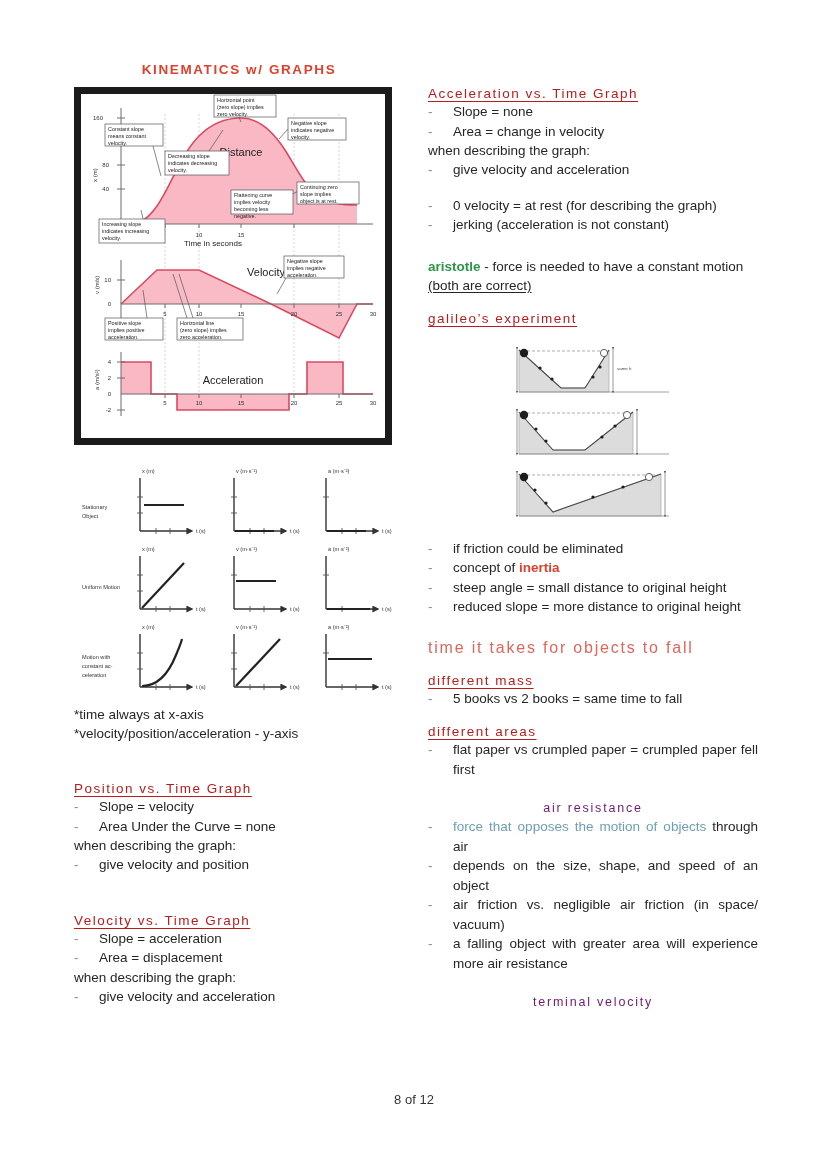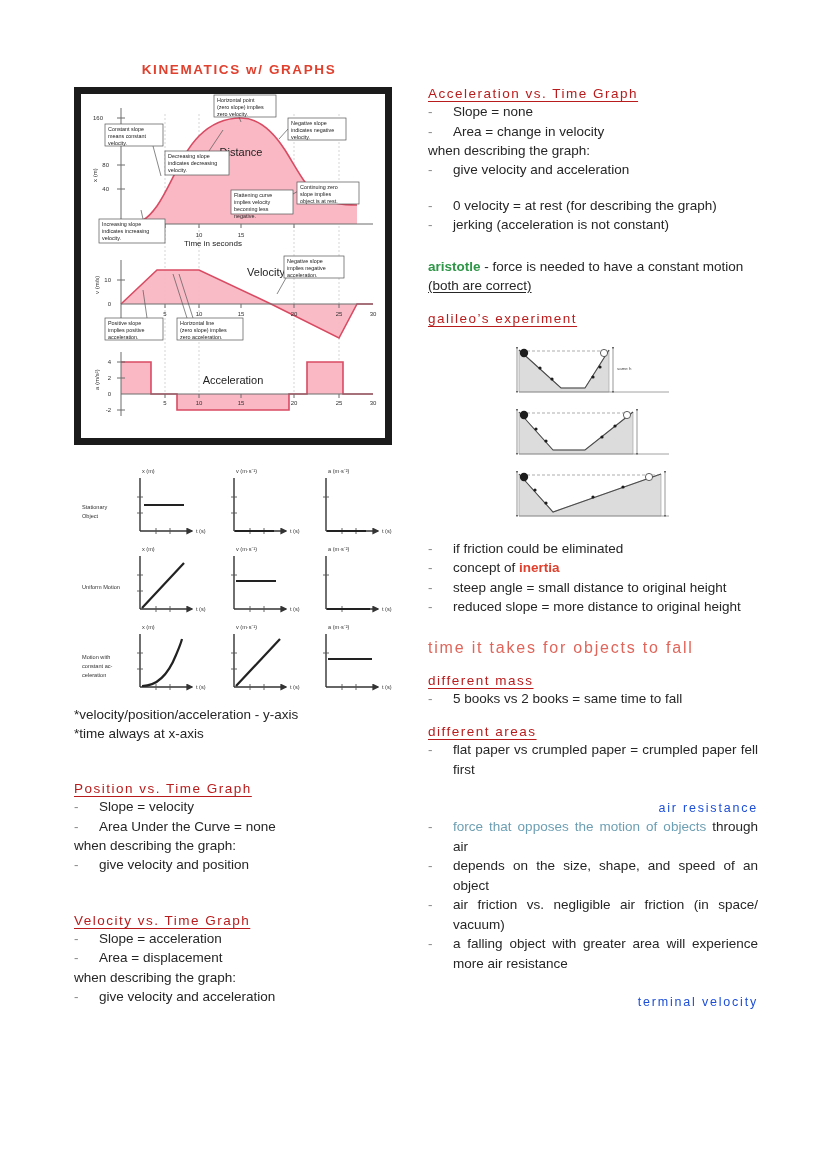--- a/index.html
+++ b/index.html
@@ -26,22 +26,22 @@
   .head-blue {
     color:#b91c1c; font-size:13.5px; letter-spacing:1.5px;
     text-decoration:underline; text-underline-offset:3px;
     margin:16px 0 1px 0; font-weight:normal;
   }
   .head-red-spaced {
     color:#e0655a; font-size:16px; letter-spacing:1.8px;
     margin:0 0 1px 0; font-weight:normal;
   }
   .head-green-spaced {
-    color:#1d4ed8; font-size:12.5px; letter-spacing:1.8px;
-    text-align:right; margin:0 0 2px 0; font-weight:normal;
+    color:#701a75; font-size:12.5px; letter-spacing:1.8px;
+    text-align:center; margin:0 0 2px 0; font-weight:normal;
   }
   .p-line { font-size:13.5px; line-height:19px; margin:0; color:#262626; }
   .p-just { text-align:justify; }
   .bullet { display:flex; font-size:13.5px; line-height:19.5px; margin:0; }
   .bullet .dash { width:25px; flex:0 0 25px; color:#8a8a8a; }
   .bullet .btext { flex:1 1 auto; }
   .spacer-sm { height:9px; }
   .spacer-md { height:16px; }
   .spacer-lg { height:22px; }
   .kw-green { color:#2e9647; font-weight:bold; }
@@ -367,22 +367,22 @@
             <line class="gtk" x1="16" y1="55" x2="16" y2="61"></line>
             <line class="gtk" x1="30" y1="55" x2="30" y2="61"></line>
             <line class="gcv" x1="2" y1="30" x2="46" y2="30"></line>
             <text class="gl2" x="56" y="60">t (s)</text>
           </g>
         </g>
       </svg>
     </div>
 
     <div style="margin-top:6px;">
+      <p class="p-line">*time always at x-axis</p>
       <p class="p-line">*velocity/position/acceleration - y-axis</p>
-      <p class="p-line">*time always at x-axis</p>
     </div>
 
     <div class="spacer-lg"></div>
 
     <div>
       <h2 class="head-blue">Position vs. Time Graph</h2>
       <div class="bullet">
         <span class="dash">-</span>
         <span class="btext">Slope = velocity</span>
       </div>
@@ -578,14 +578,15 @@
         <span class="dash">-</span>
         <span class="btext p-just">a falling object with greater area will experience more air resistance</span>
       </div>
     </div>
 
     <div class="spacer-lg"></div>
 
     <h2 class="head-green-spaced">terminal velocity</h2>
   </div>
 
+  <div class="footer">8 of 12</div>
 
 </div>
 
 </body></html>

